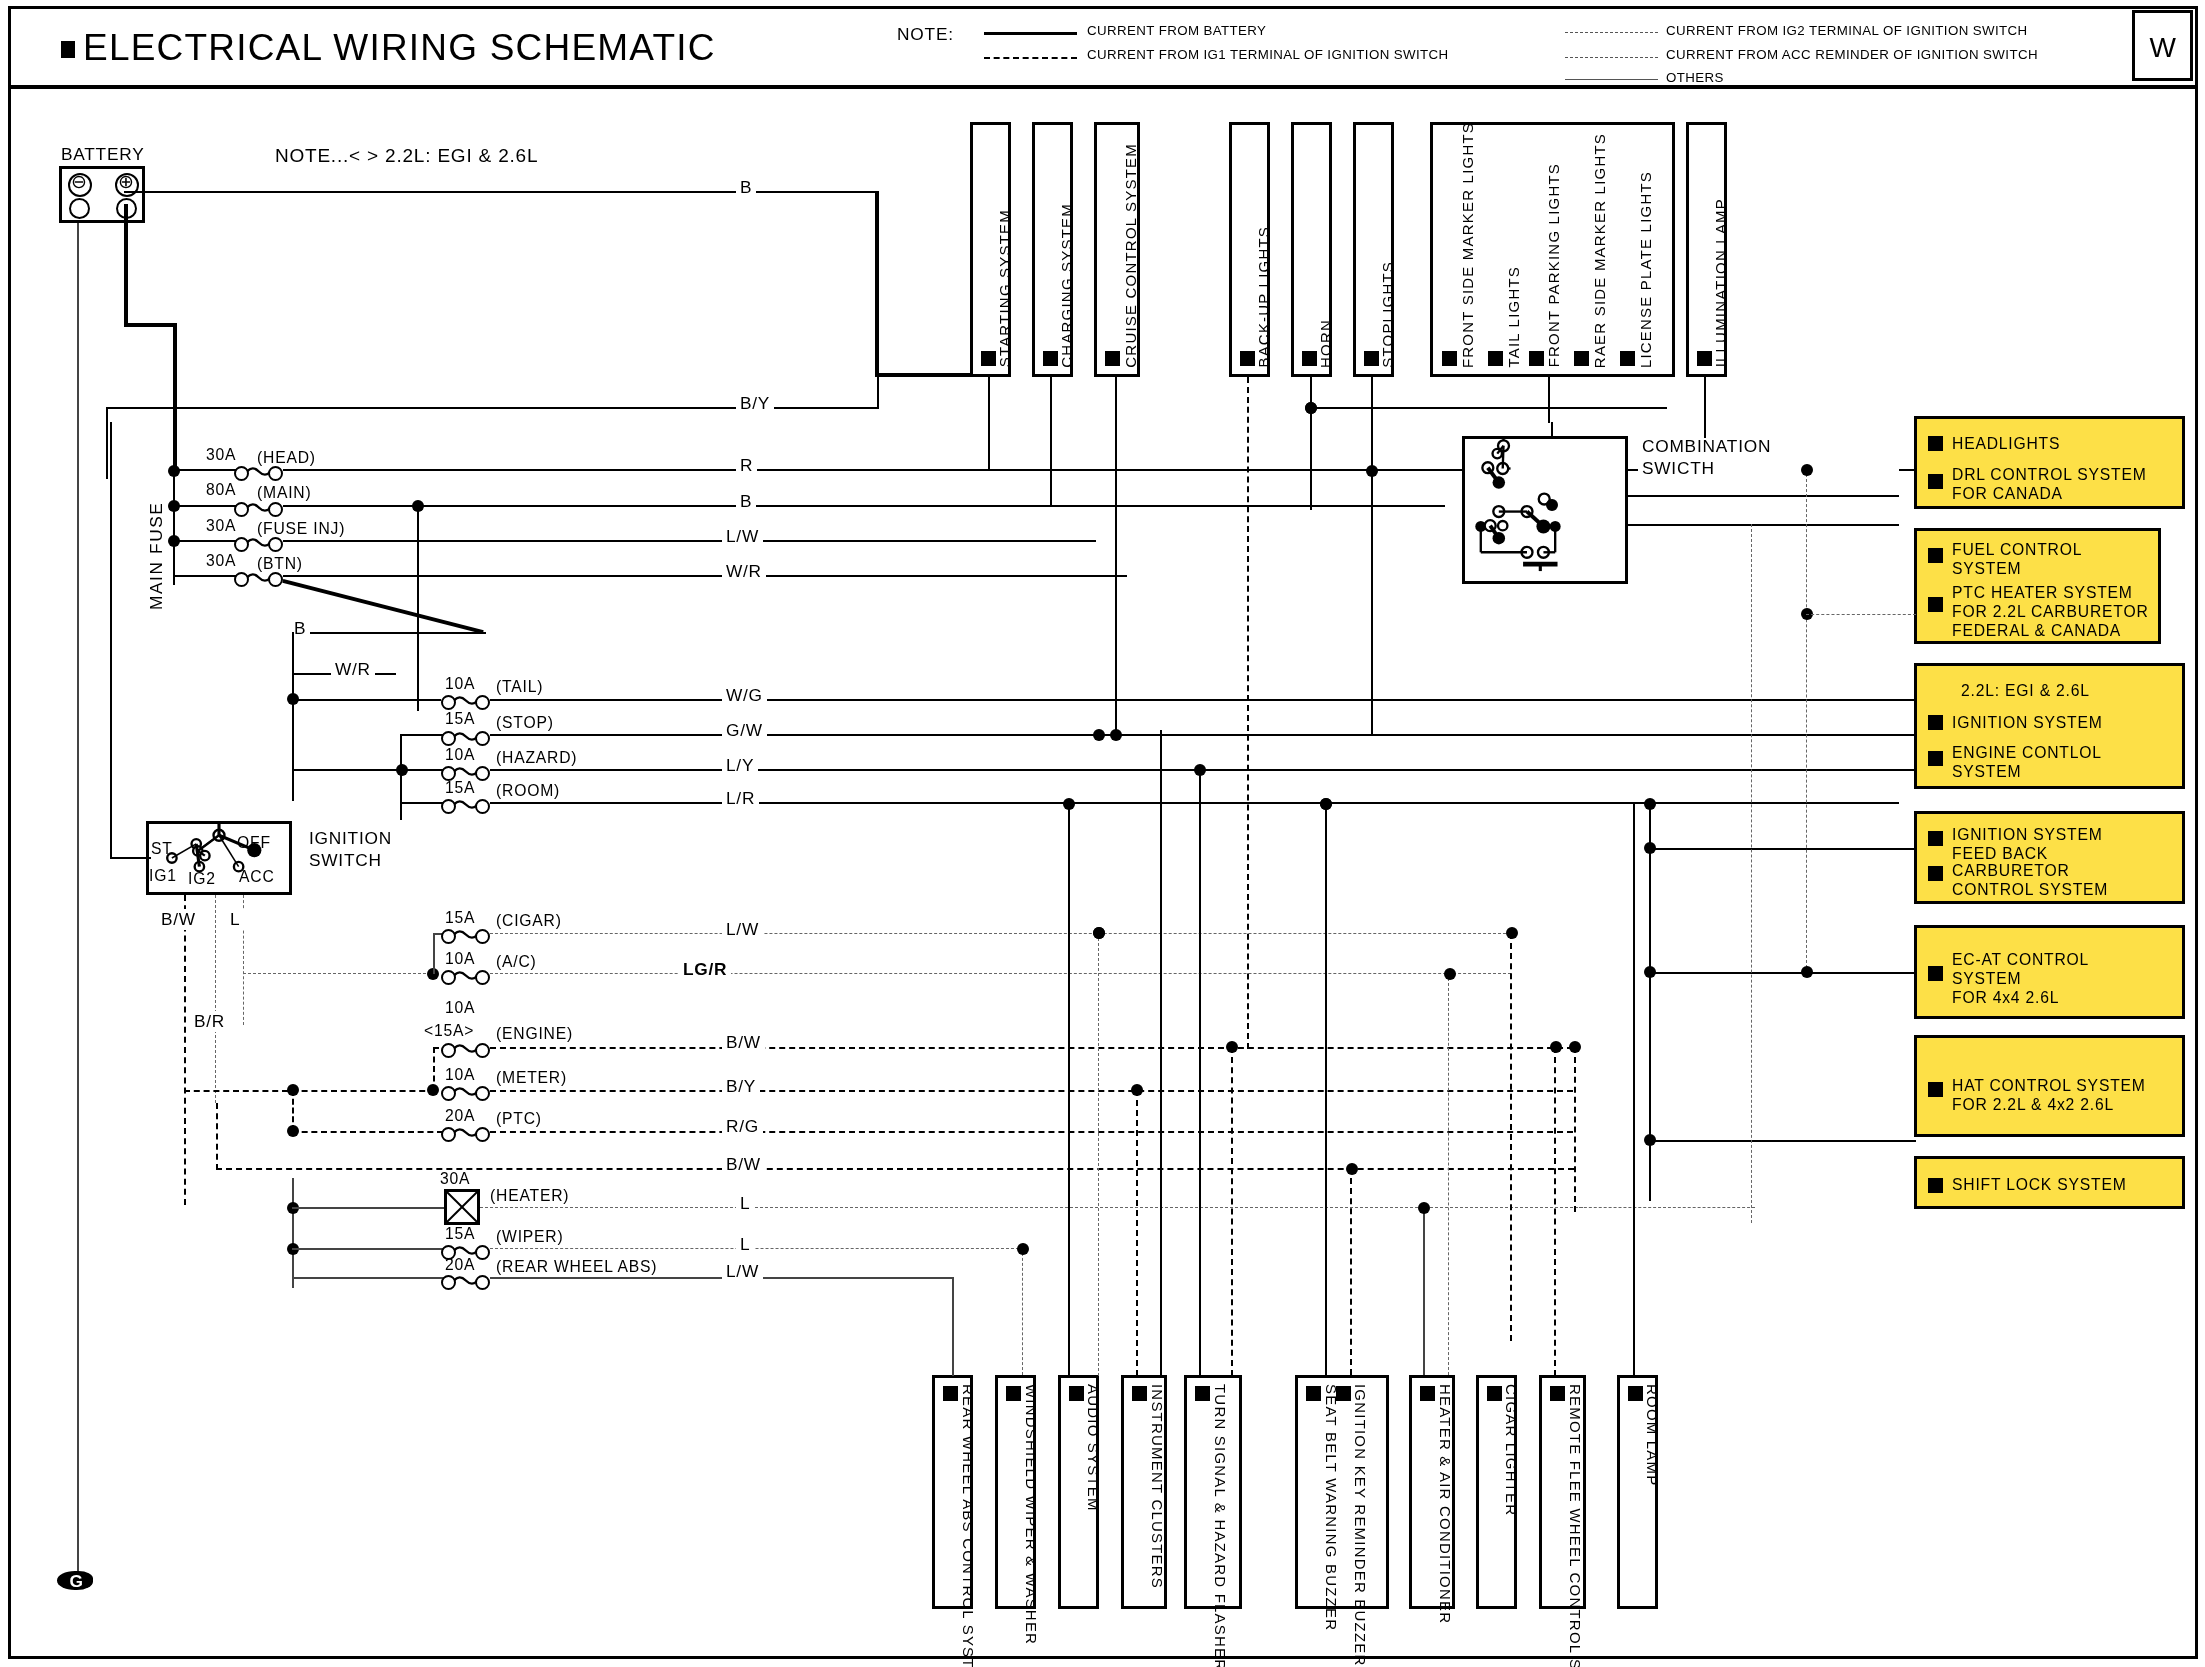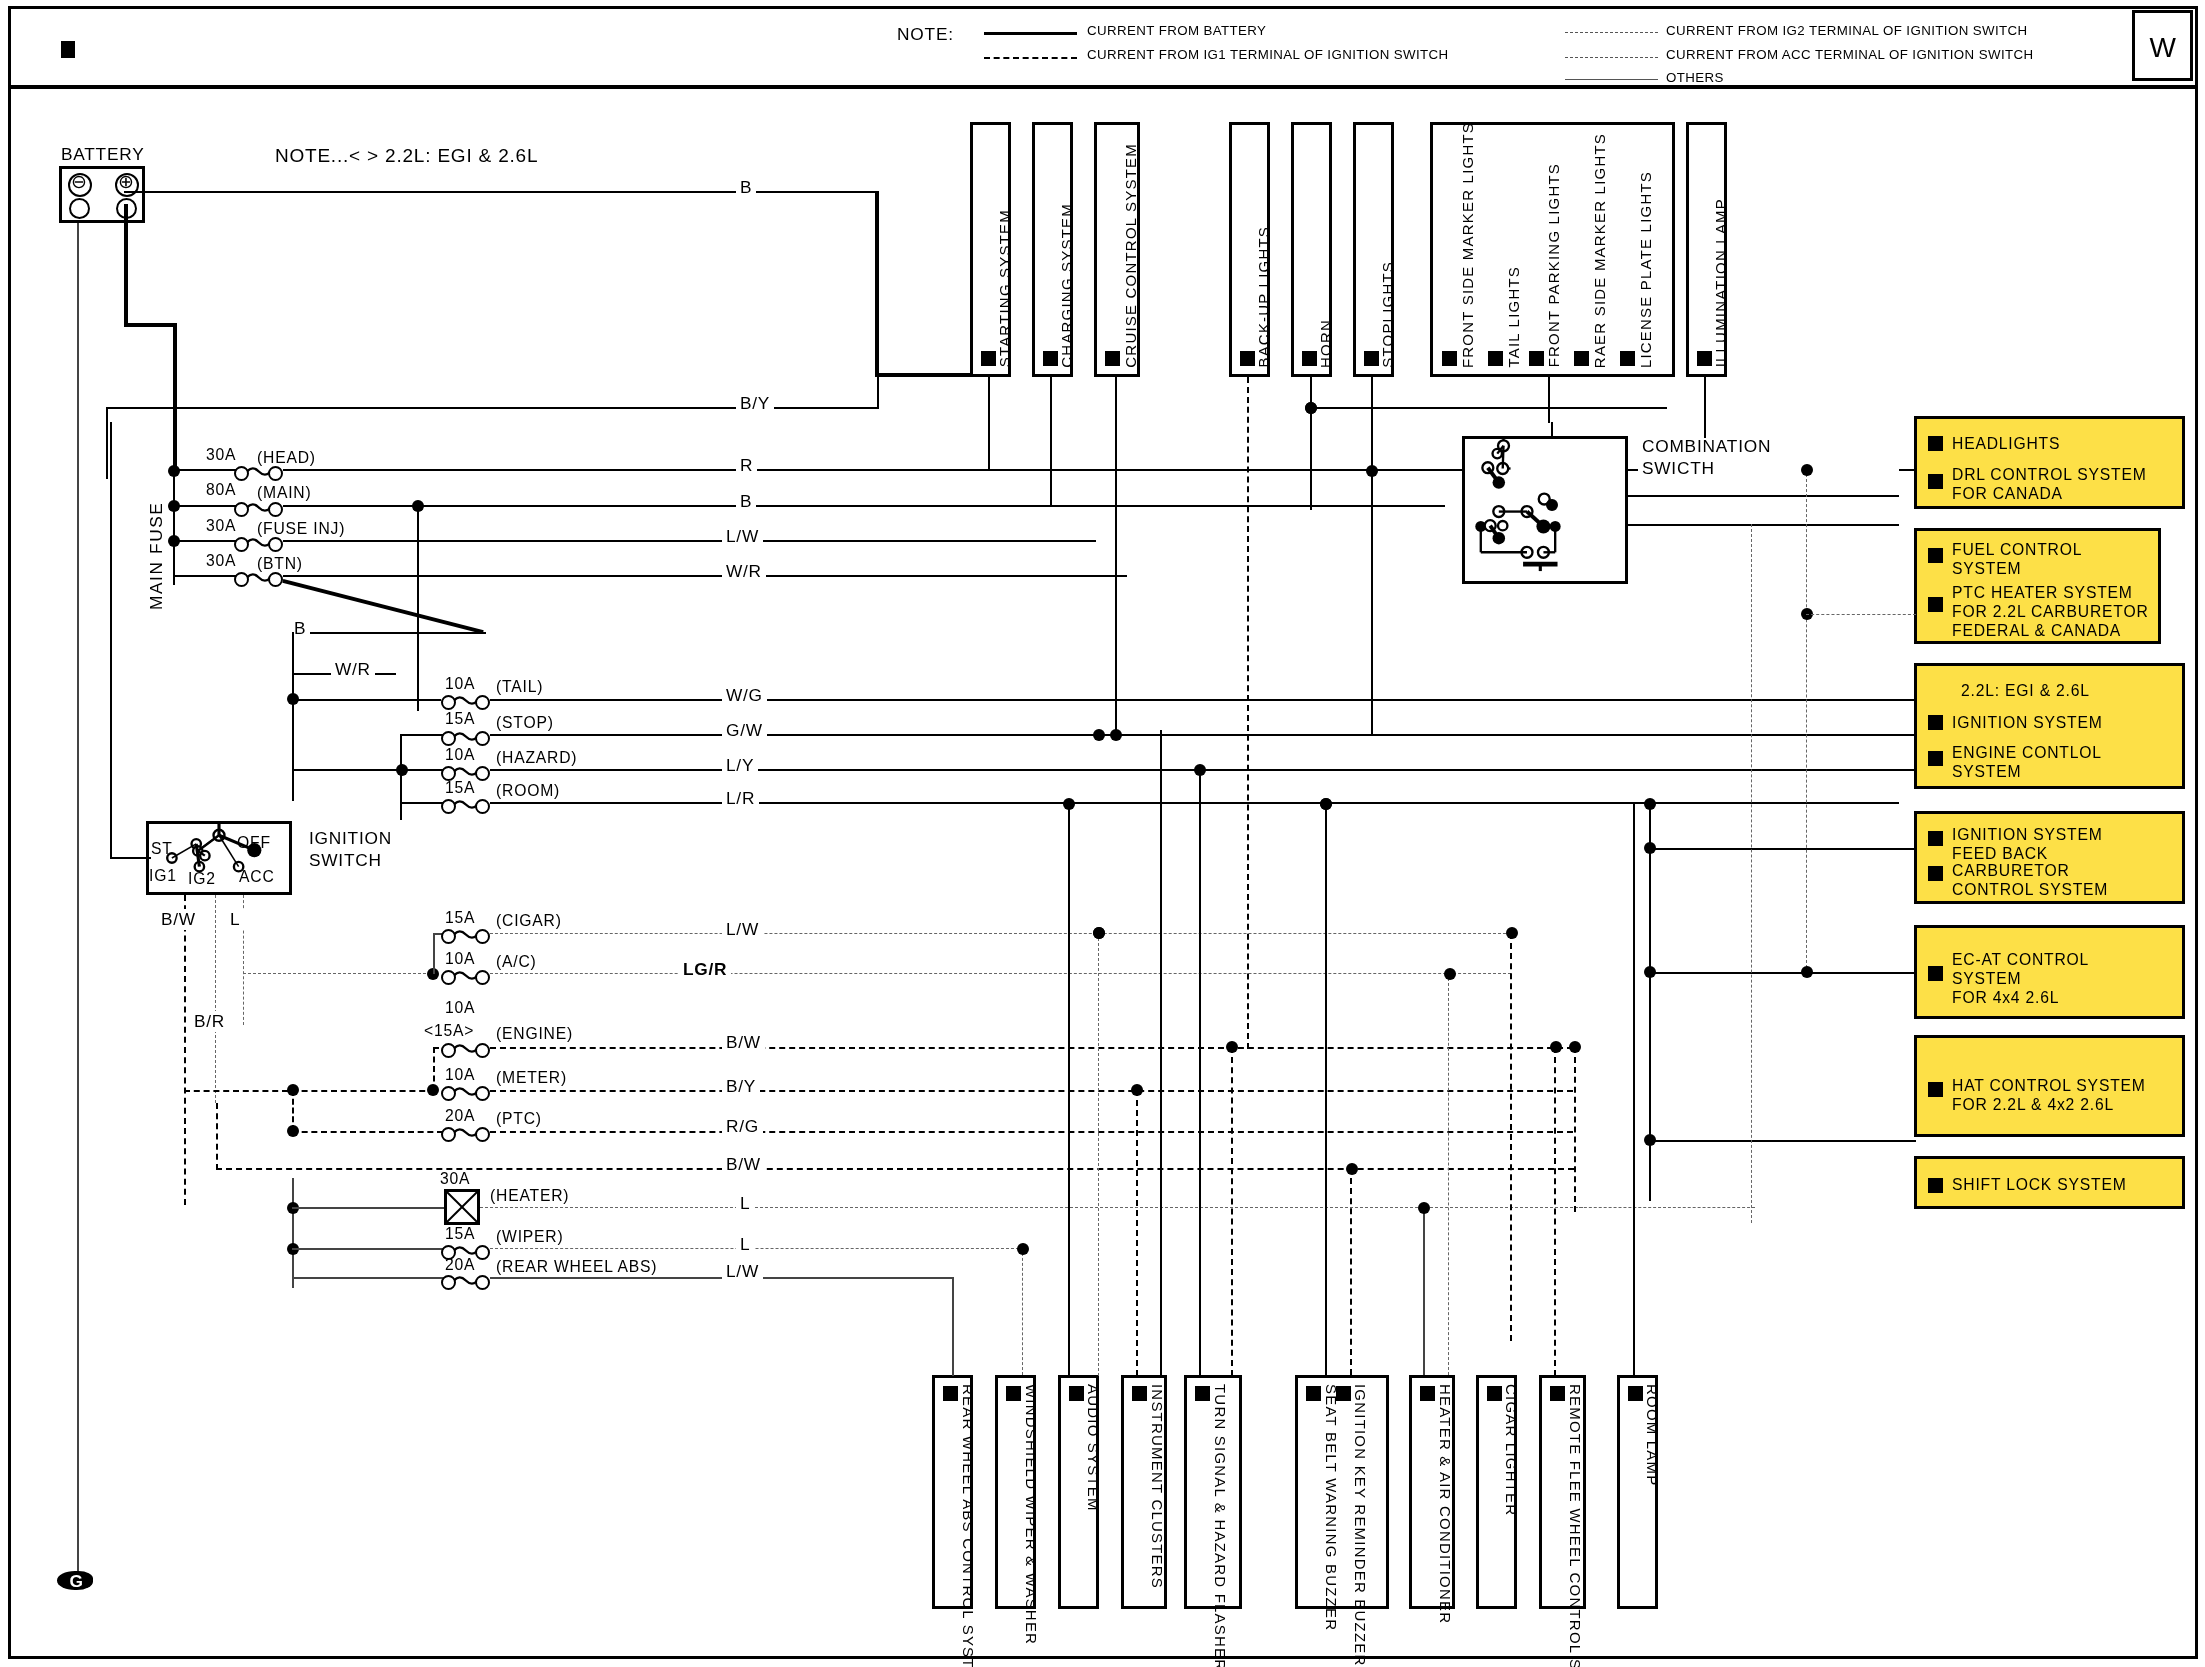--- a/index.html
+++ b/index.html
@@ -75,32 +75,33 @@
 </style>
 </head>
 <body>
 
 <div id="page">
 
   <div class="frame-outer"></div>
   <div class="hdr-rule"></div>
 
   <div class="title-bullet"></div>
+  <div class="title-txt">ELECTRICAL WIRING SCHEMATIC</div>
 
   <div class="note-label">NOTE:</div>
 
   <div class="legline l-solid" style="left:984px;top:32px;width:93px;"></div>
   <div class="leg" style="left:1087px;top:23px;">CURRENT FROM BATTERY</div>
   <div class="legline l-dash" style="left:984px;top:57px;width:93px;"></div>
   <div class="leg" style="left:1087px;top:47px;">CURRENT FROM IG1 TERMINAL OF IGNITION SWITCH</div>
 
   <div class="legline l-thin-dash" style="left:1565px;top:32px;width:93px;"></div>
   <div class="leg" style="left:1666px;top:23px;">CURRENT FROM IG2 TERMINAL OF IGNITION SWITCH</div>
   <div class="legline l-thin-dash" style="left:1565px;top:57px;width:93px;"></div>
-  <div class="leg" style="left:1666px;top:47px;">CURRENT FROM ACC TERMINAL OF IGNITION SWITCH</div>
+  <div class="leg" style="left:1666px;top:47px;">CURRENT FROM ACC REMINDER OF IGNITION SWITCH</div>
   <div class="legline l-thin" style="left:1565px;top:79px;width:93px;"></div>
   <div class="leg" style="left:1666px;top:70px;">OTHERS</div>
 
   <div class="wbox">
     <span>W</span>
   </div>
 
   <div class="lbl" style="left:271px;top:145px;font-size:19px;">NOTE...&lt; &gt; 2.2L: EGI &amp; 2.6L</div>
 
   <div class="lbl" style="left:57px;top:144px;">BATTERY</div>

